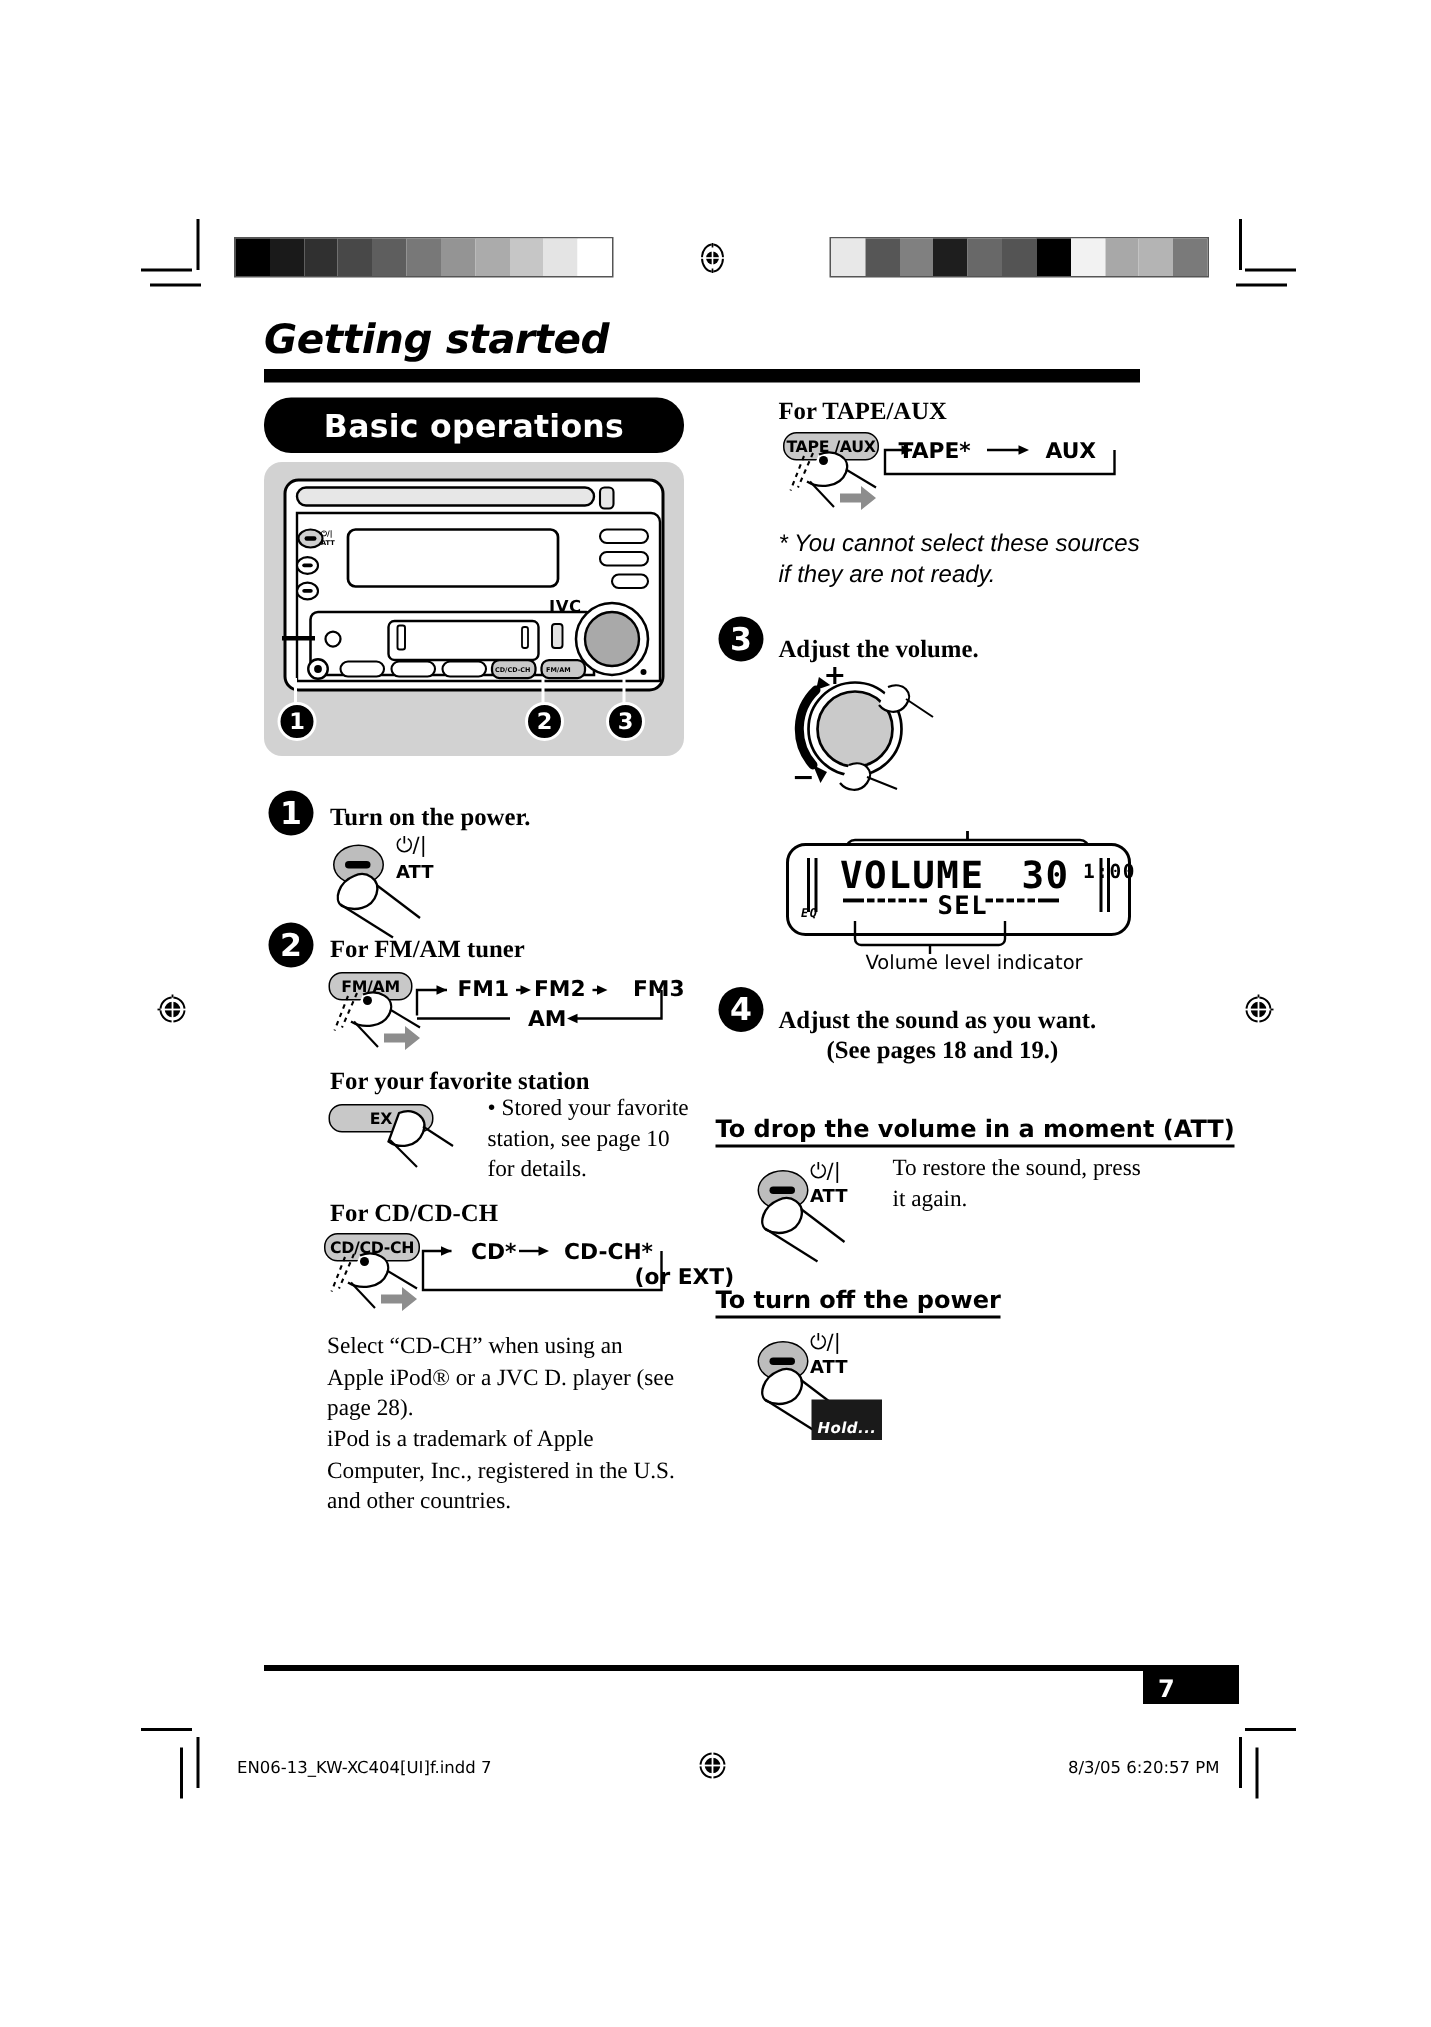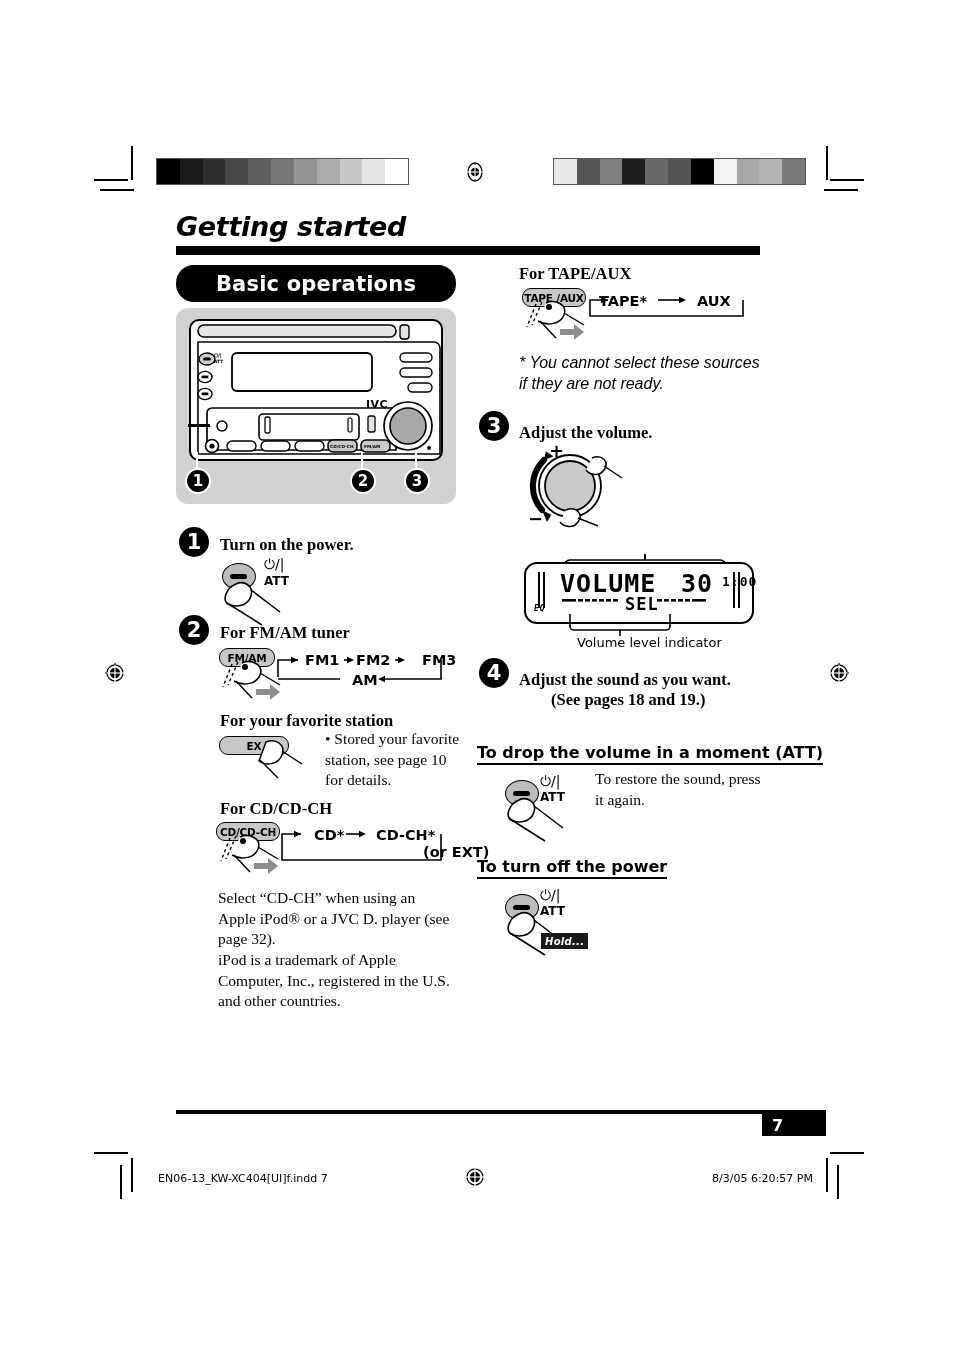--- a/index.html
+++ b/index.html
@@ -83,21 +83,21 @@
   }
 
   .pwr-glyph{position:absolute;font-family:"DejaVu Sans",sans-serif;
              font-size:14px;line-height:1;}
   .att-glyph{position:absolute;font-family:"DejaVu Sans",sans-serif;
              font-weight:bold;font-size:12px;line-height:1;}
 
   .hold-tag{
     position:absolute;background:#1a1a1a;color:#fff;font-style:italic;
     font-family:"DejaVu Sans",sans-serif;font-weight:bold;font-size:10px;
-    padding:3px 4px 2px 4px;letter-spacing:0.3px;
+    padding:14px 4px 2px 4px;letter-spacing:0.3px;
   }
 
   
   .flow{position:absolute;font-family:"DejaVu Sans",sans-serif;font-weight:bold;}
   .flow-label{position:absolute;font-family:"DejaVu Sans",sans-serif;
               font-weight:bold;font-size:14.5px;white-space:nowrap;}
 
   
   .lcd{
     position:absolute;border:2.2px solid #000;border-radius:13px;
@@ -332,21 +332,21 @@
 <div class="flow-label" style="left:376px;top:827px;">CD-CH*</div>
 <div class="flow-label" style="left:381px;top:844px;margin-left:42px;">(or EXT)</div>
 <svg class="abs" style="left:274px;top:820px;" width="180" height="48">
   <path d="M8 34 V14 H27" fill="none" stroke="#000" stroke-width="1.6"></path>
   <path d="M27 14 l-7 -3.2 v6.4 z" fill="#000"></path>
   <path d="M72 14 h16" stroke="#000" stroke-width="1.6"></path>
   <path d="M92 14 l-7 -3.2 v6.4 z" fill="#000"></path>
   <path d="M167 14 V40 H8 V34" fill="none" stroke="#000" stroke-width="1.6"></path>
 </svg>
 
-<div class="body-txt" style="left:218px;top:888px;width:232px;">Select “CD-CH” when using an Apple iPod® or a JVC D. player (see page 32).</div>
+<div class="body-txt" style="left:218px;top:888px;width:232px;">Select “CD-CH” when using an Apple iPod® or a JVC D. player (see page 28).</div>
 <div class="body-txt" style="left:218px;top:950px;width:232px;">iPod is a trademark of Apple Computer, Inc., registered in the U.S. and other countries.</div>
 
 <div class="h-bold" style="left:519px;top:264px;">For TAPE/AUX</div>
 <div class="btn-pill src" style="left:522px;top:288px;width:64px;">TAPE /AUX</div>
 <svg class="abs" style="left:524px;top:295px;" width="90" height="50">
   <path d="M22 8 C32 4 44 10 40 20 C36 30 22 31 14 26" fill="#ffffff" stroke="#000" stroke-width="1.5"></path>
   <circle cx="25" cy="12" r="3" fill="#000"></circle>
   <path d="M18 7 L8 30" stroke="#000" stroke-width="1.4" stroke-dasharray="3,3"></path>
   <path d="M12 9 L3 32" stroke="#000" stroke-width="1.4" stroke-dasharray="3,3"></path>
   <line x1="40" y1="18" x2="60" y2="30" stroke="#000" stroke-width="1.4"></line>

